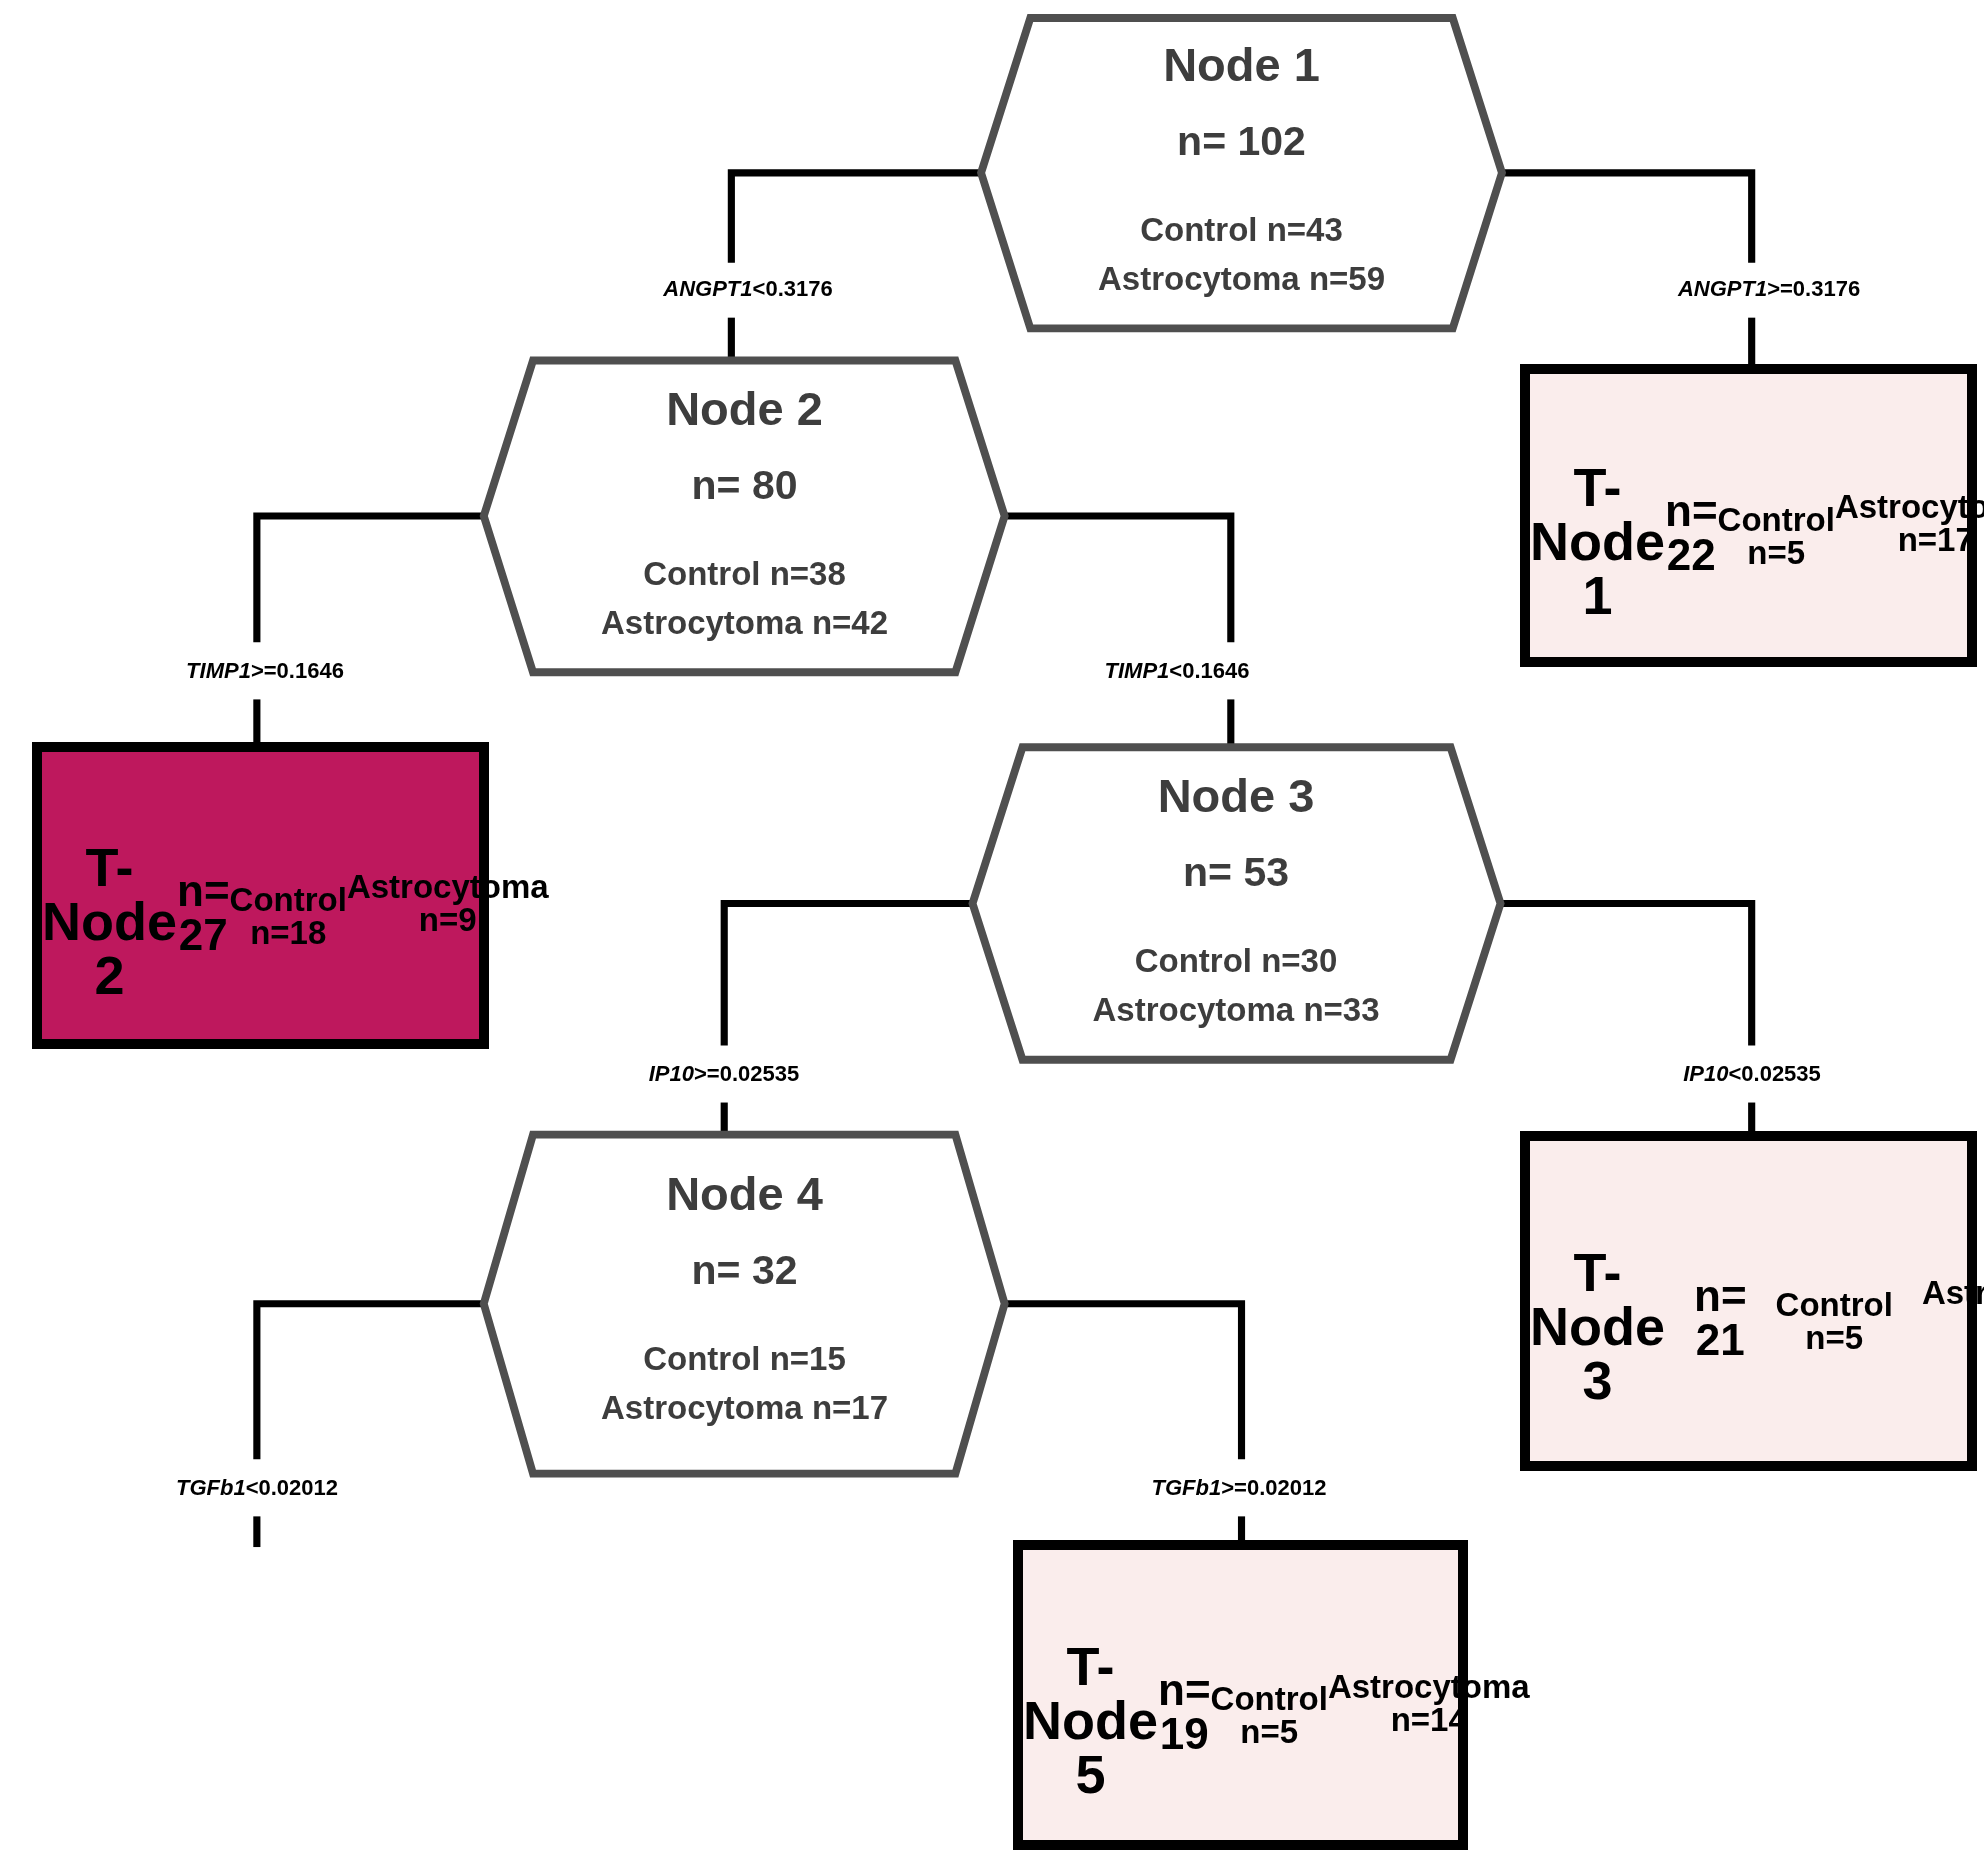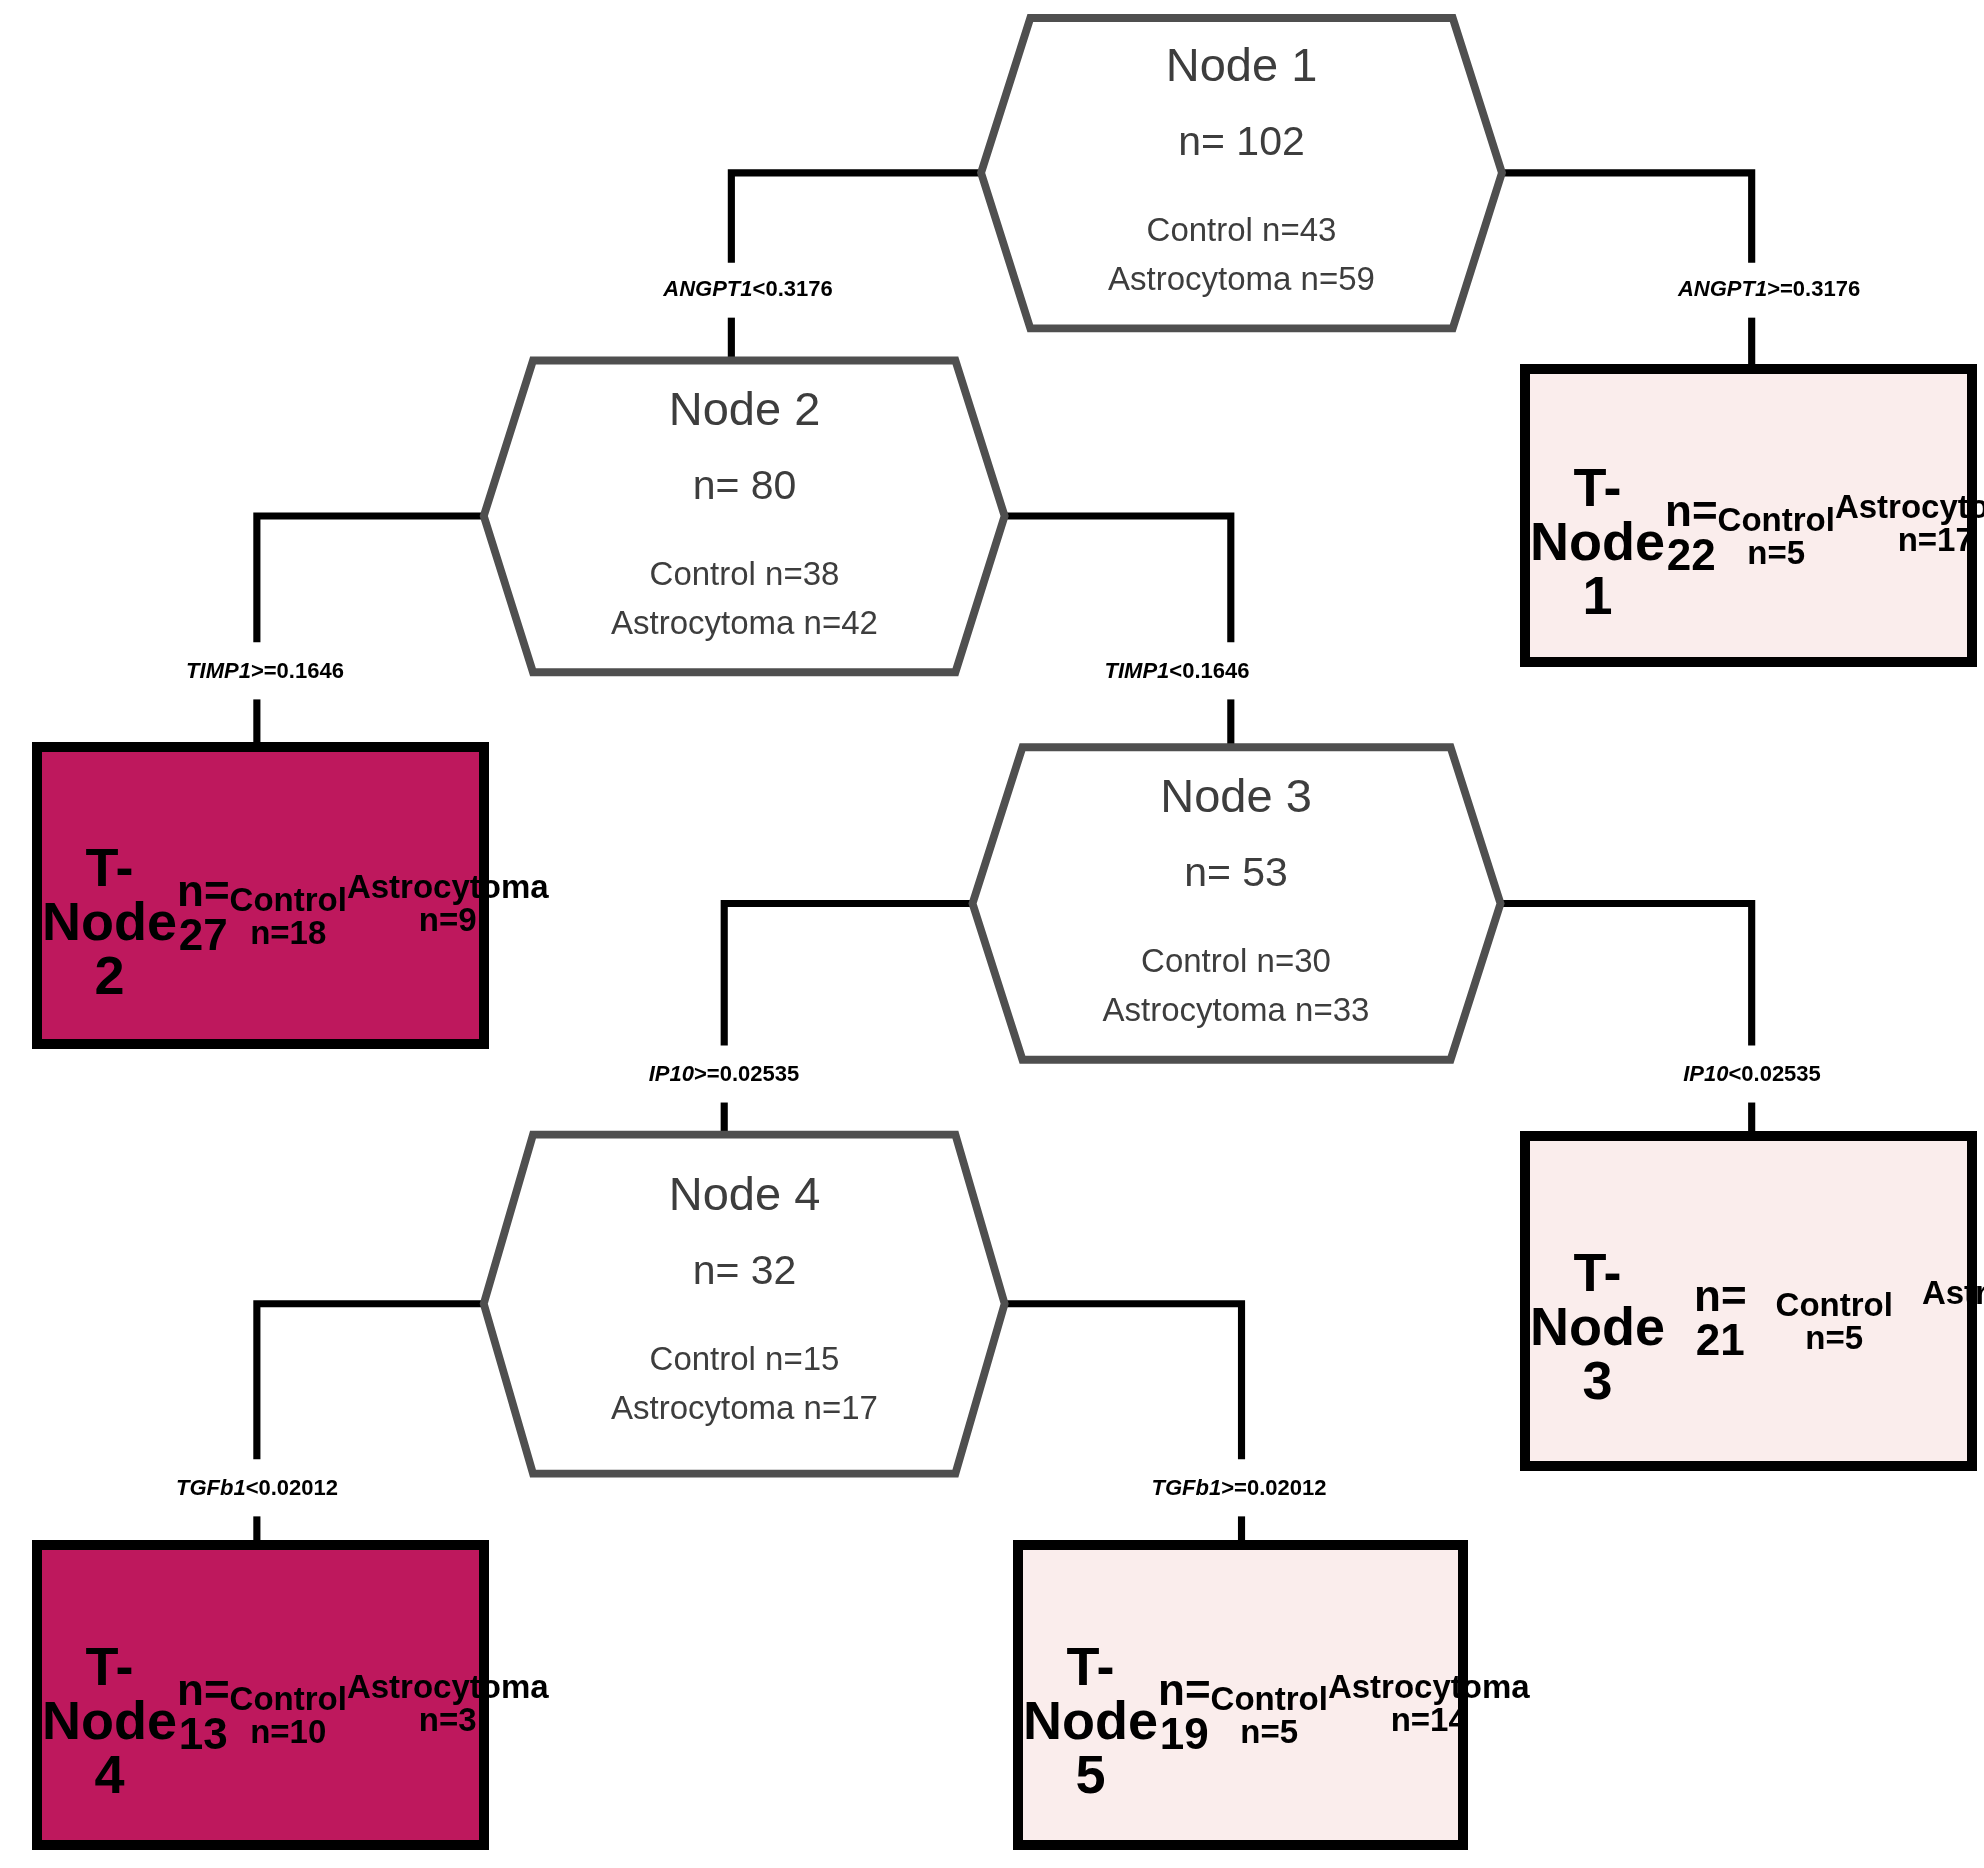--- a/index.html
+++ b/index.html
@@ -8,21 +8,21 @@
     width:1985px;height:1869px;
     background:#ffffff;
     font-family:"Liberation Sans", sans-serif;
     overflow:hidden;
   }
   .layer{position:absolute;left:0;top:0;}
   
   .hex-text{
     position:absolute;
     display:flex;flex-direction:column;align-items:center;
-    text-align:right;color:#3d3d3d;font-weight:400;
+    text-align:right;color:#3d3d3d;font-weight:700;
   }
   .hex-text .t-title{font-size:47px;line-height:1;}
   .hex-text .t-n{font-size:41px;line-height:1;margin-top:33px;}
   .hex-text .t-ctrl{font-size:33px;line-height:1;margin-top:51px;}
   .hex-text .t-astro{font-size:33px;line-height:1;margin-top:15.7px;}
   .hex-n1{left:981px;top:41px;width:521px;}
   .hex-n2{left:484px;top:385px;width:521px;}
   .hex-n3{left:972px;top:772px;width:528px;}
   .hex-n4{left:484px;top:1170px;width:521px;}
   
@@ -131,26 +131,20 @@
     <div class="t-n">n= 27</div>
     <div class="t-ctrl">Control n=18</div>
     <div class="t-astro">Astrocytoma n=9</div>
   </div>
   <div class="tbox pink tbox-t3">
     <div class="t-title">T- Node 3</div>
     <div class="t-n">n= 21</div>
     <div class="t-ctrl">Control n=5</div>
     <div class="t-astro">Astrocytoma n=16</div>
   </div>
-  <div class="tbox blue tbox-t4">
-    <div class="t-title">T- Node 4</div>
-    <div class="t-n">n= 13</div>
-    <div class="t-ctrl">Control n=10</div>
-    <div class="t-astro">Astrocytoma n=3</div>
-  </div>
   <div class="tbox pink tbox-t5">
     <div class="t-title">T- Node 5</div>
     <div class="t-n">n= 19</div>
     <div class="t-ctrl">Control n=5</div>
     <div class="t-astro">Astrocytoma n=14</div>
   </div>
 
   <div class="blabel lbl-1">
     <span class="gene">ANGPT1</span><span class="cond">&lt;0.3176</span>
   </div>

